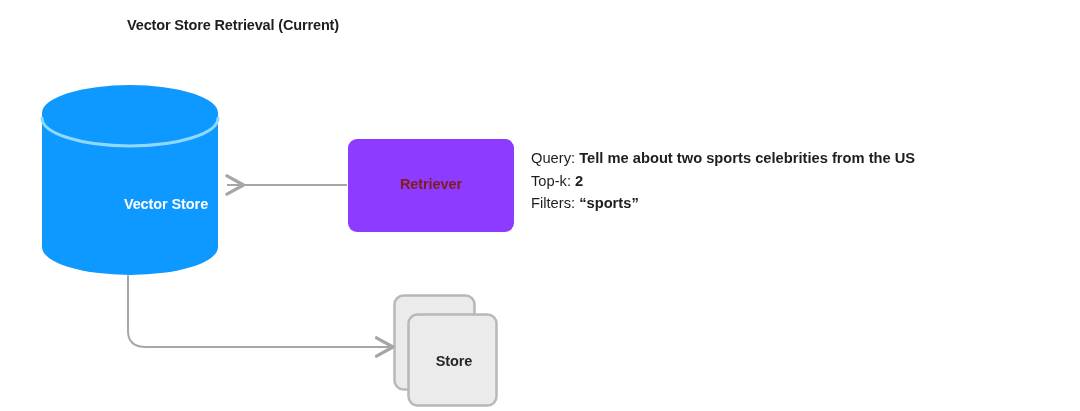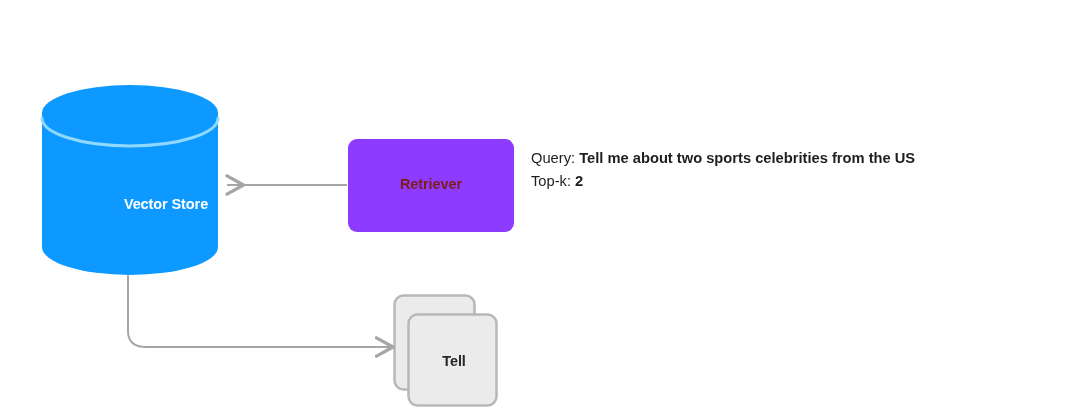--- a/index.html
+++ b/index.html
@@ -94,20 +94,21 @@
   }
   .annotation .val {
     font-weight: bold;
   }
 </style>
 </head>
 <body>
 
 <div id="canvas">
 
+  <div class="diagram-title">Vector Store Retrieval (Current)</div>
 
   <svg class="vector-layer" viewBox="0 0 1080 411">
 
     <defs>
 
       <marker id="arrow-left" viewBox="0 0 12 12" refX="11" refY="6" markerWidth="11" markerHeight="11" orient="auto-start-reverse">
         <path d="M 11 1 L 2 6 L 11 11" fill="none" stroke="#a6a6a6" stroke-width="1.8" stroke-linecap="round" stroke-linejoin="round"></path>
       </marker>
 
       <marker id="arrow-right" viewBox="0 0 12 12" refX="10" refY="6" markerWidth="11" markerHeight="11" orient="auto">
@@ -145,26 +146,30 @@
                L 128 331
                Q 128 347 146 347
                L 393 347" fill="none" stroke="#a6a6a6" stroke-width="2" stroke-linecap="round" marker-end="url(#arrow-right)"></path>
     </g>
   </svg>
 
   <div class="node-label label-vector-store">Vector Store</div>
 
   <div class="node-label label-retriever">Retriever</div>
 
-  <div class="node-label label-docs">Tell</div>
+  <div class="node-label label-docs">Store</div>
 
   <div class="annotation">
     <div>
       <span class="key">Query:</span>
       <span class="val">Tell me about two sports celebrities from the US</span>
     </div>
     <div>
       <span class="key">Top-k:</span>
       <span class="val">2</span>
     </div>
+    <div>
+      <span class="key">Filters:</span>
+      <span class="val">“sports”</span>
+    </div>
   </div>
 
 </div>
 
 </body></html>

